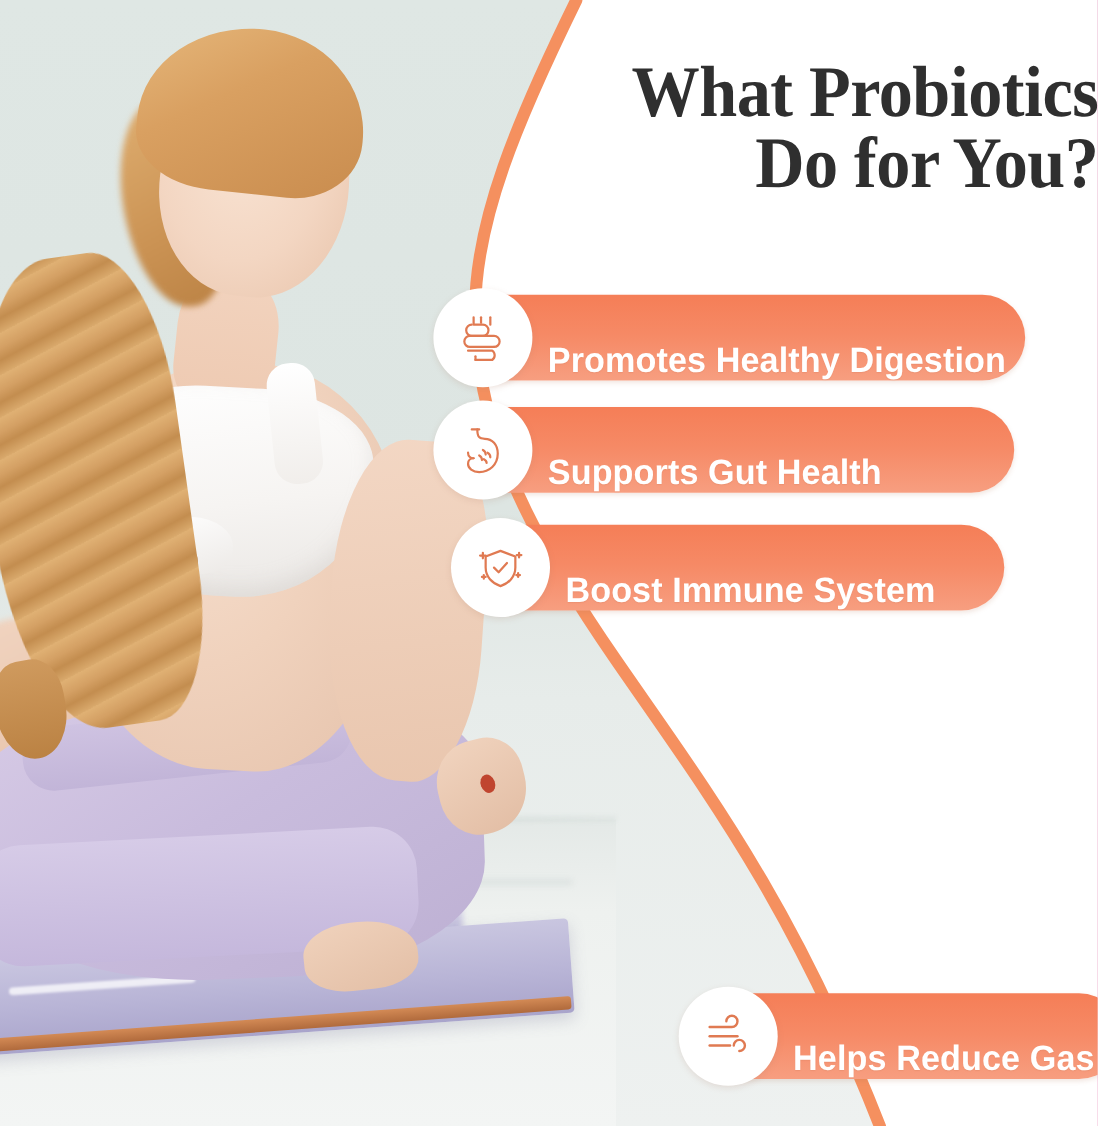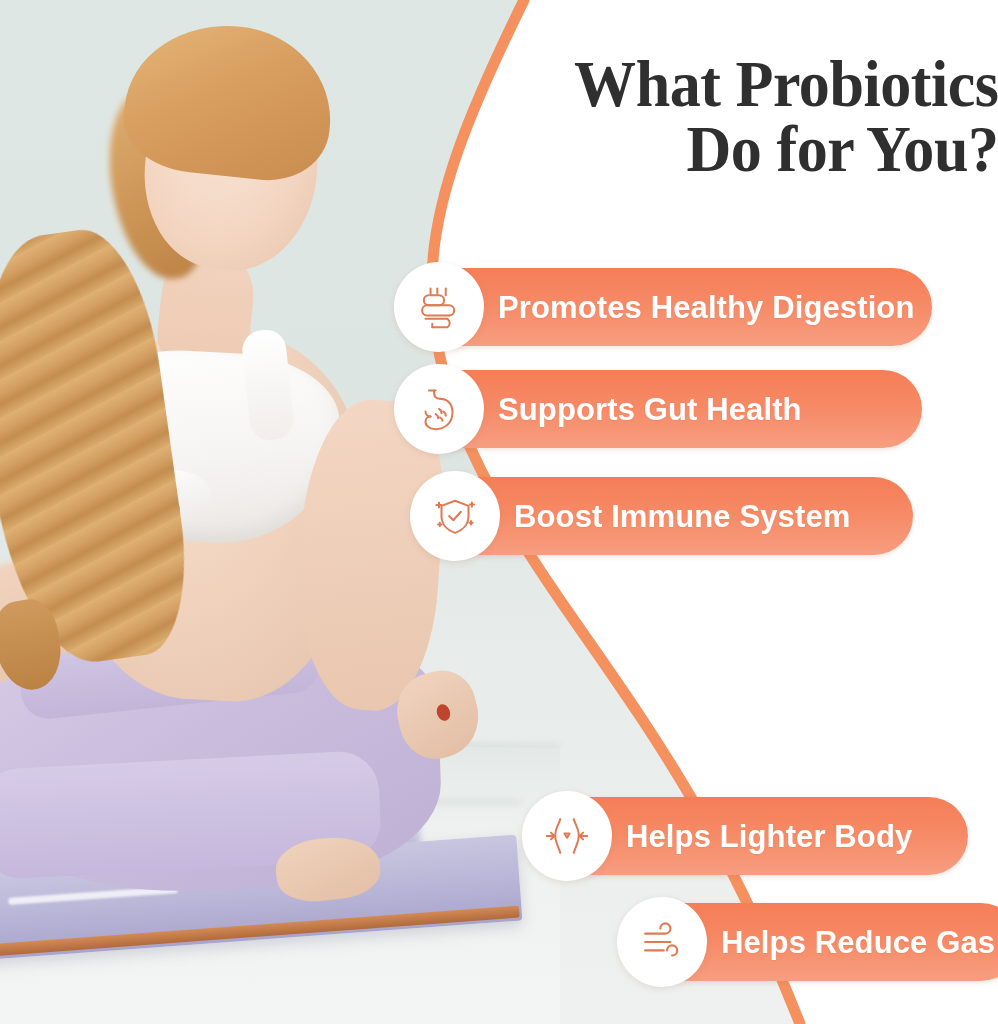--- a/index.html
+++ b/index.html
@@ -172,21 +172,21 @@
     text-align:right;padding-right:8px;
     font-family:"Liberation Serif","DejaVu Serif",serif;
     font-weight:700;color:#2f2f2f;
     font-size:66px;line-height:0.98;letter-spacing:-0.5px;
     transform:scaleX(.94);transform-origin:right top;
   }
   .title .l2{display:block;}
 
   
   .pill{
-    position:absolute;height:78px;display:flex;align-items:center;
+    position:absolute;height:78px;display:flex;align-items:flex-end;
   }
   .pill-bar{
     position:absolute;left:0;top:0;height:78px;width:100%;
     background:linear-gradient(180deg,#f57e57 0%,#f68a66 48%,#f79e80 100%);
     border-radius:39px;
     box-shadow:0 2px 5px rgba(180,110,80,.18);
   }
   .pill-icon{
     position:absolute;left:-8px;top:-6px;width:90px;height:90px;
     border-radius:50%;background:#ffffff;
@@ -302,35 +302,20 @@
         <path d="M52 16v5M49.5 18.5h5"></path>
         <path d="M14 40v4M12 42h4"></path>
         <path d="M51 38v4M49 40h4"></path>
       </svg>
     </div>
     <div class="pill-label">Boost Immune System</div>
   </div>
 
 
 
-  <div class="pill" style="left:530px;top:797px;width:438px;">
-    <div class="pill-bar"></div>
-    <div class="pill-icon">
-      <svg viewBox="0 0 64 64" fill="none" stroke="#e07a52" stroke-width="2.4" stroke-linecap="round" stroke-linejoin="round">
-        <path d="M24 12c-2 7-6 11-6 19s4 14 6 21"></path>
-        <path d="M40 12c2 7 6 11 6 19s-4 14-6 21"></path>
-        <path d="M8 32h8"></path>
-          <path d="M13 28l4 4-4 4"></path>
-        <path d="M56 32h-8"></path>
-          <path d="M51 28l-4 4 4 4"></path>
-        <path d="M29 29h6l-3 5z"></path>
-      </svg>
-    </div>
-    <div class="pill-label">Helps Lighter Body</div>
-  </div>
 
   <div class="pill" style="left:625px;top:903px;width:395px;">
     <div class="pill-bar"></div>
     <div class="pill-icon">
       <svg viewBox="0 0 64 64" fill="none" stroke="#e07a52" stroke-width="2.6" stroke-linecap="round" stroke-linejoin="round">
         <path d="M12 22h24a6 6 0 1 0-6-6"></path>
         <path d="M12 32h30"></path>
         <path d="M12 42h22"></path>
         <path d="M38 42a6 6 0 1 1 6 6"></path>
       </svg>

